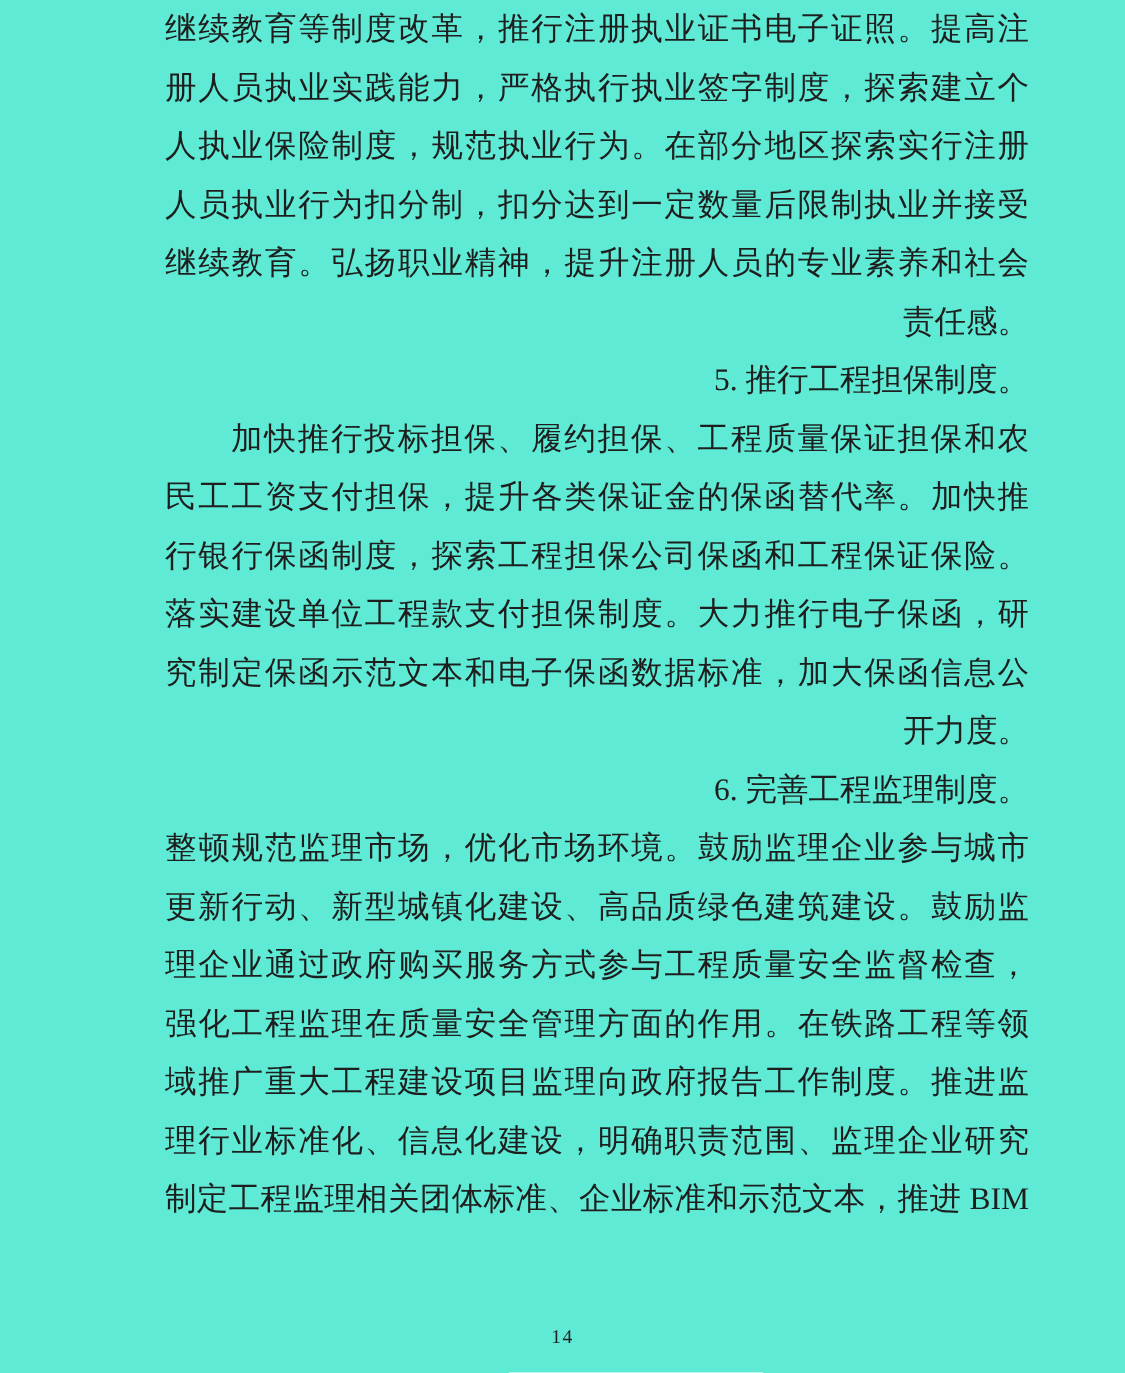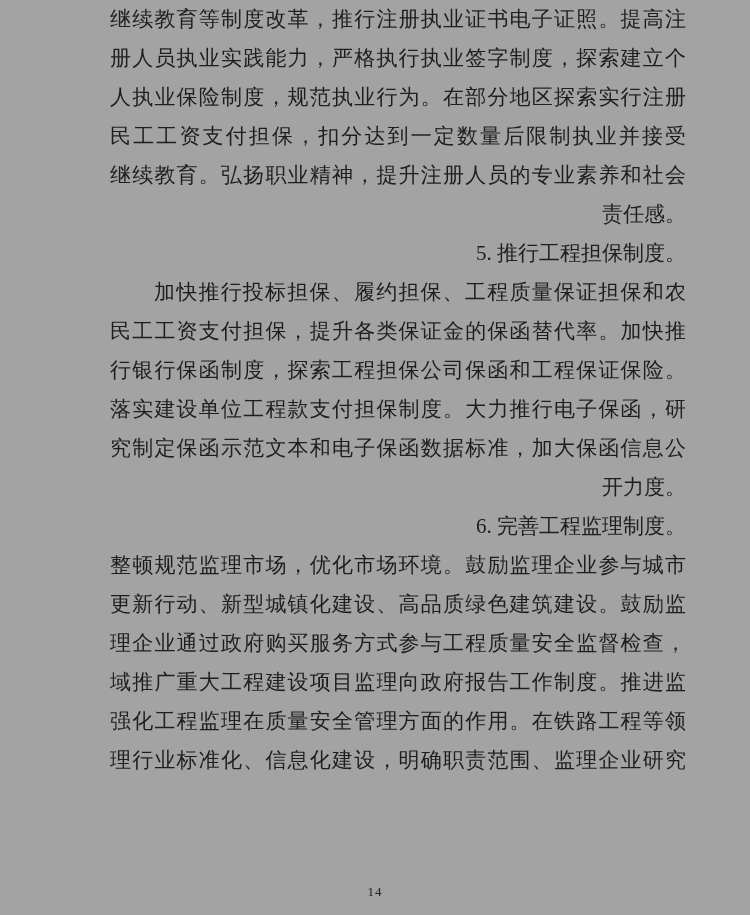--- a/index.html
+++ b/index.html
@@ -4,21 +4,21 @@
 <style>
   html, body {
     margin: 0;
     padding: 0;
     background: #ffffff;
   }
   .page {
     position: relative;
     width: 750px;
     height: 915px;
-    background: #a3a3a3;
+    background: #5eead4;
     font-family: "Liberation Serif", "DejaVu Serif", serif;
     color: #1e1e1e;
     overflow: hidden;
   }
   .text-block {
     position: absolute;
     left: 110px;
     top: 0;
     width: 576px;
   }
@@ -53,35 +53,36 @@
   }
 </style>
 </head>
 <body>
 
 <div class="page">
   <div class="text-block">
     <div class="ln fill">继续教育等制度改革，推行注册执业证书电子证照。提高注</div>
     <div class="ln fill">册人员执业实践能力，严格执行执业签字制度，探索建立个</div>
     <div class="ln fill">人执业保险制度，规范执业行为。在部分地区探索实行注册</div>
-    <div class="ln fill">民工工资支付担保，扣分达到一定数量后限制执业并接受</div>
+    <div class="ln fill">人员执业行为扣分制，扣分达到一定数量后限制执业并接受</div>
     <div class="ln fill">继续教育。弘扬职业精神，提升注册人员的专业素养和社会</div>
     <div class="ln">责任感。</div>
     <div class="ln indent">5. 推行工程担保制度。</div>
     <div class="ln indent fill">加快推行投标担保、履约担保、工程质量保证担保和农</div>
     <div class="ln fill">民工工资支付担保，提升各类保证金的保函替代率。加快推</div>
     <div class="ln fill">行银行保函制度，探索工程担保公司保函和工程保证保险。</div>
     <div class="ln fill">落实建设单位工程款支付担保制度。大力推行电子保函，研</div>
     <div class="ln fill">究制定保函示范文本和电子保函数据标准，加大保函信息公</div>
     <div class="ln">开力度。</div>
     <div class="ln indent">6. 完善工程监理制度。</div>
     <div class="ln fill">整顿规范监理市场，优化市场环境。鼓励监理企业参与城市</div>
     <div class="ln fill">更新行动、新型城镇化建设、高品质绿色建筑建设。鼓励监</div>
     <div class="ln fill">理企业通过政府购买服务方式参与工程质量安全监督检查，</div>
+    <div class="ln fill">强化工程监理在质量安全管理方面的作用。在铁路工程等领</div>
     <div class="ln fill">域推广重大工程建设项目监理向政府报告工作制度。推进监</div>
-    <div class="ln fill">强化工程监理在质量安全管理方面的作用。在铁路工程等领</div>
     <div class="ln fill">理行业标准化、信息化建设，明确职责范围、监理企业研究</div>
+    <div class="ln fill">制定工程监理相关团体标准、企业标准和示范文本，推进 BIM</div>
   </div>
 
   <div class="footer">
     <span class="page-num">14</span>
   </div>
 </div>
 
 </body></html>

